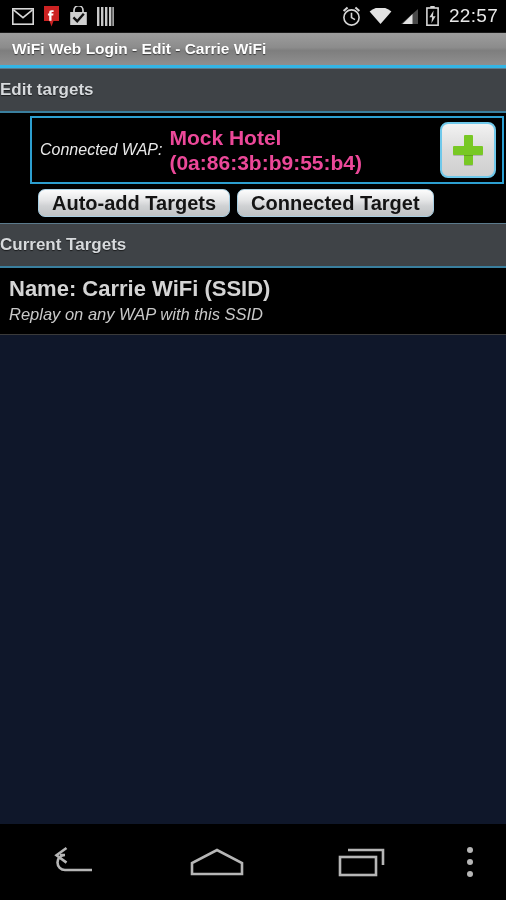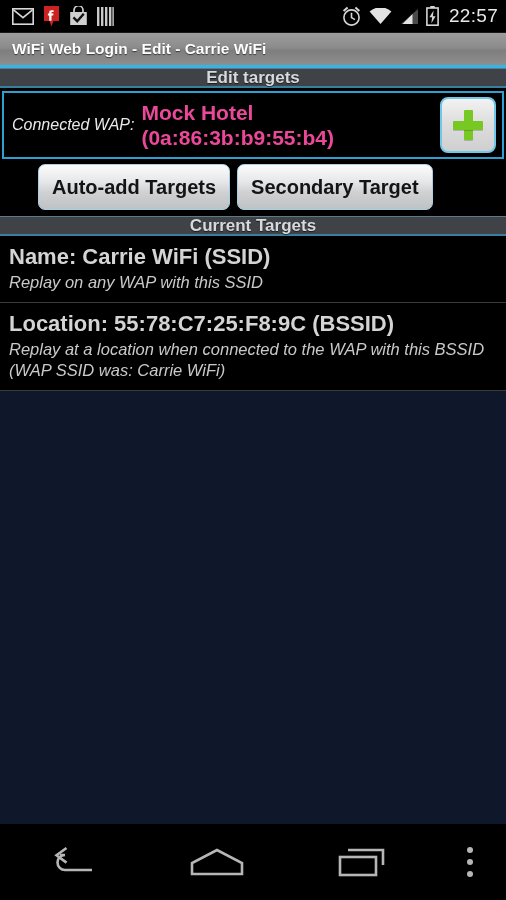--- a/index.html
+++ b/index.html
@@ -46,42 +46,43 @@
   .titlebar .title {
     color:#ffffff; font-size:15.5px; font-weight:bold;
     text-shadow:0 1px 1px rgba(0,0,0,0.55);
   }
 
   
   .section-header {
     background:#3f4347;
     border-top:1px solid #5b7a8c;
     border-bottom:2px solid #3a7f9e;
-    height:20px;
-    display:flex; align-items:center; justify-content:center;
+    height:45px;
+    display:flex; align-items:center; 
     flex:0 0 auto;
   }
   .section-header .sh-text {
     color:#d7dadd; font-size:17px; font-weight:bold;
     text-shadow:0 1px 1px rgba(0,0,0,0.6);
   }
 
   
   .wap-wrap {
     padding:3px 2px 0 2px;
     background:#000;
     flex:0 0 auto;
   }
   .wap-panel {
     border:2px solid #2d9fd0;
     background:#000;
     height:68px;
     display:flex; align-items:center;
     padding:0 6px 0 8px;
     position:relative;
+    margin-left:28px;
   }
   .wap-label {
     color:#e9e9e9;
     font-size:16px;
     font-style:italic;
     white-space:nowrap;
     flex:0 0 auto;
   }
   .wap-value {
     margin-left:7px;
@@ -112,21 +113,21 @@
   .plus-glyph:after  { top:11px; left:0; width:30px; height:9px; }
 
   
   .btn-row {
     display:flex; gap:7px;
     padding:5px 2px 6px 38px;
     background:#000;
     flex:0 0 auto;
   }
   .abtn {
-    height:46px;
+    height:28px;
     border-radius:7px;
     border:1px solid #a8cfe3;
     background:linear-gradient(to bottom,#fcfcfc 0%,#e6e7e8 38%,#cfd1d3 62%,#bfc2c4 100%);
     color:#141414;
     font-size:20px; font-weight:bold;
     display:flex; align-items:center; justify-content:center;
     padding:0 13px;
     box-shadow:0 1px 2px rgba(0,0,0,0.55);
   }
 
@@ -244,35 +245,31 @@
         <span class="l2">(0a:86:3b:b9:55:b4)</span>
       </span>
       <div class="plus-btn">
         <span class="plus-glyph"></span>
       </div>
     </div>
   </div>
 
   <div class="btn-row">
     <button class="abtn">Auto-add Targets</button>
-    <button class="abtn">Secondary Target</button>
+    <button class="abtn">Connected Target</button>
   </div>
 
   <div class="section-header">
     <span class="sh-text">Current Targets</span>
   </div>
 
   <div class="list">
     <div class="list-item">
       <div class="li-title">Name: Carrie WiFi (SSID)</div>
       <div class="li-sub">Replay on any WAP with this SSID</div>
-    </div>
-    <div class="list-item">
-      <div class="li-title">Location: 55:78:C7:25:F8:9C (BSSID)</div>
-      <div class="li-sub">Replay at a location when connected to the WAP with this BSSID (WAP SSID was: Carrie WiFi)</div>
     </div>
   </div>
 
   <div class="navbar">
     <div class="nav-btn">
       <svg width="48" height="34" viewBox="0 0 48 34">
         <path d="M44 25 H17 a7.5 7.5 0 0 1 0 -15 H12" fill="none" stroke="#b6b6b6" stroke-width="2.6"></path>
         <path d="M18.5 3 L8.5 10.3 L18.5 17.6" fill="none" stroke="#b6b6b6" stroke-width="2.6" stroke-linejoin="miter"></path>
       </svg>
     </div>

